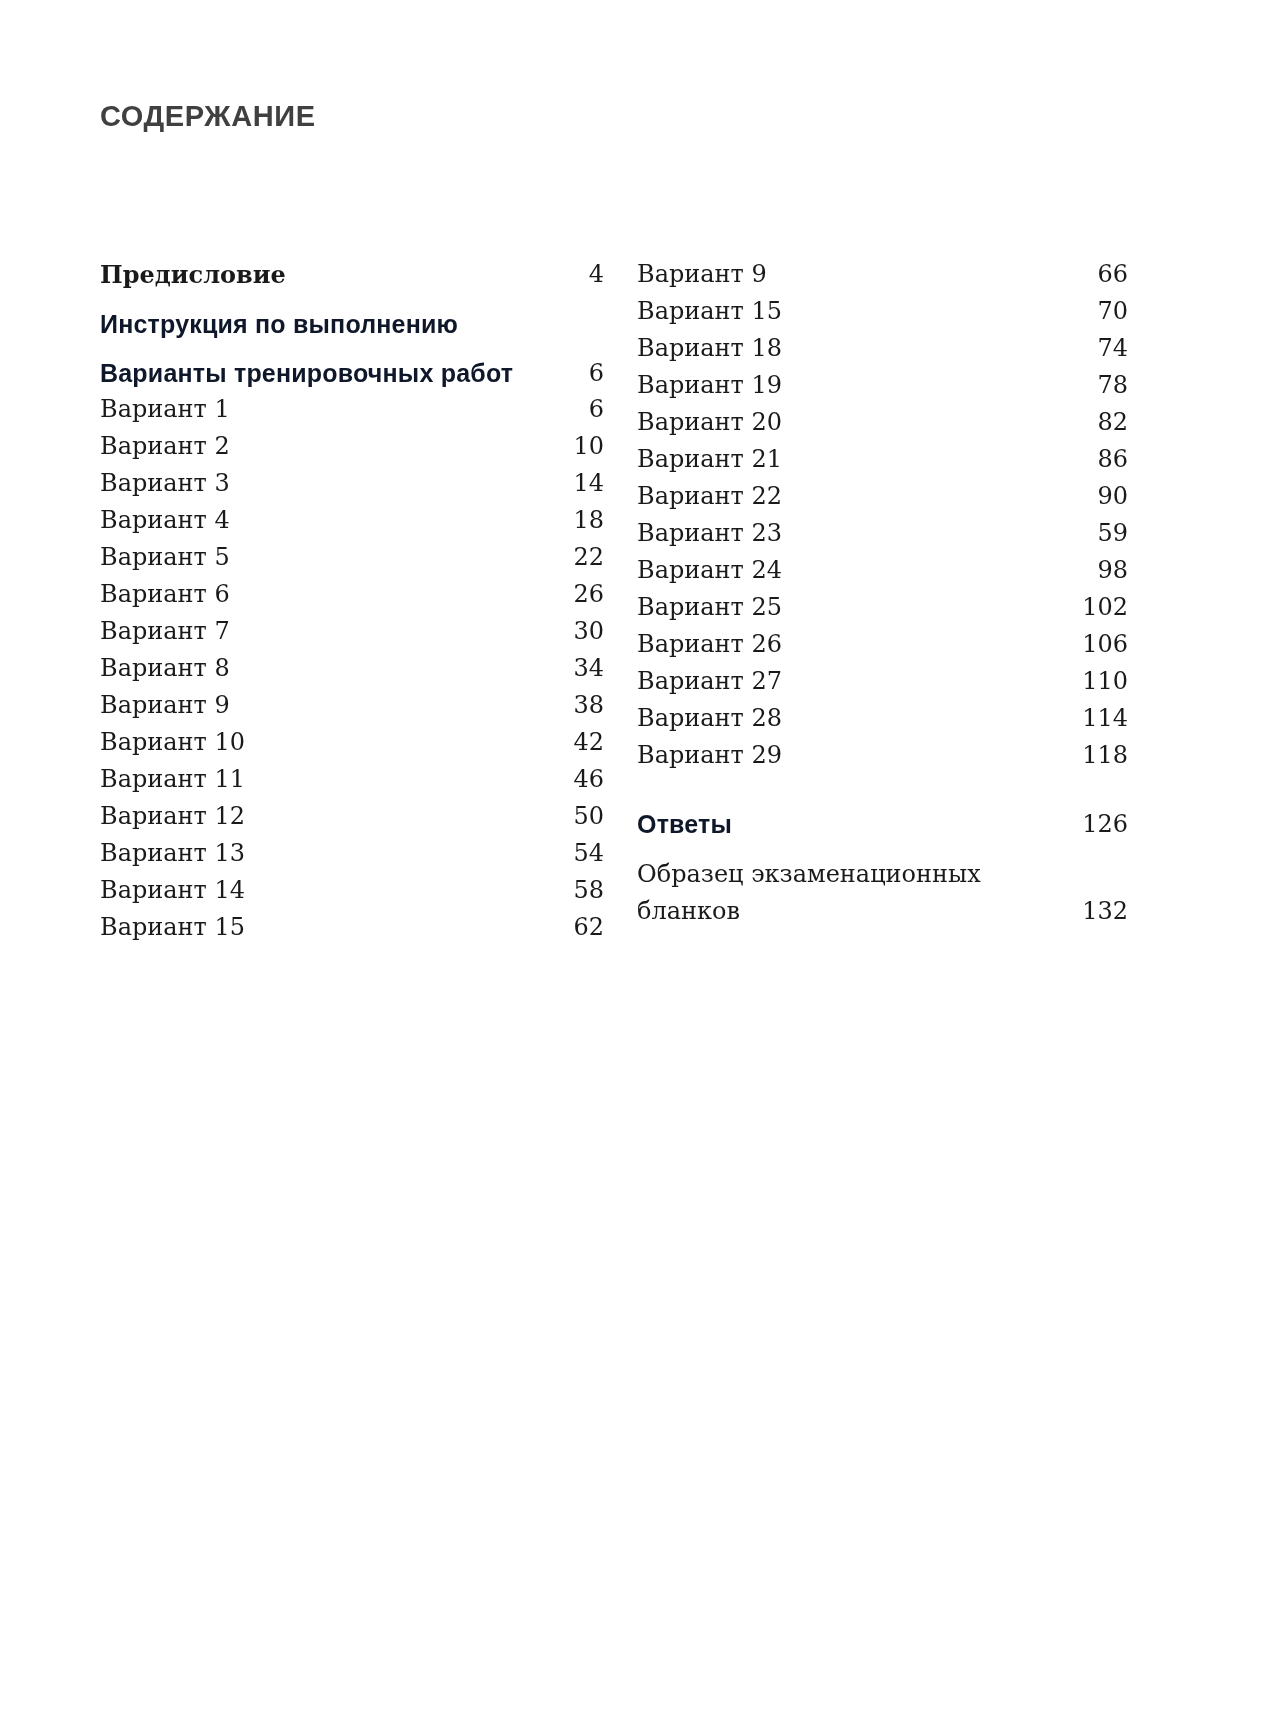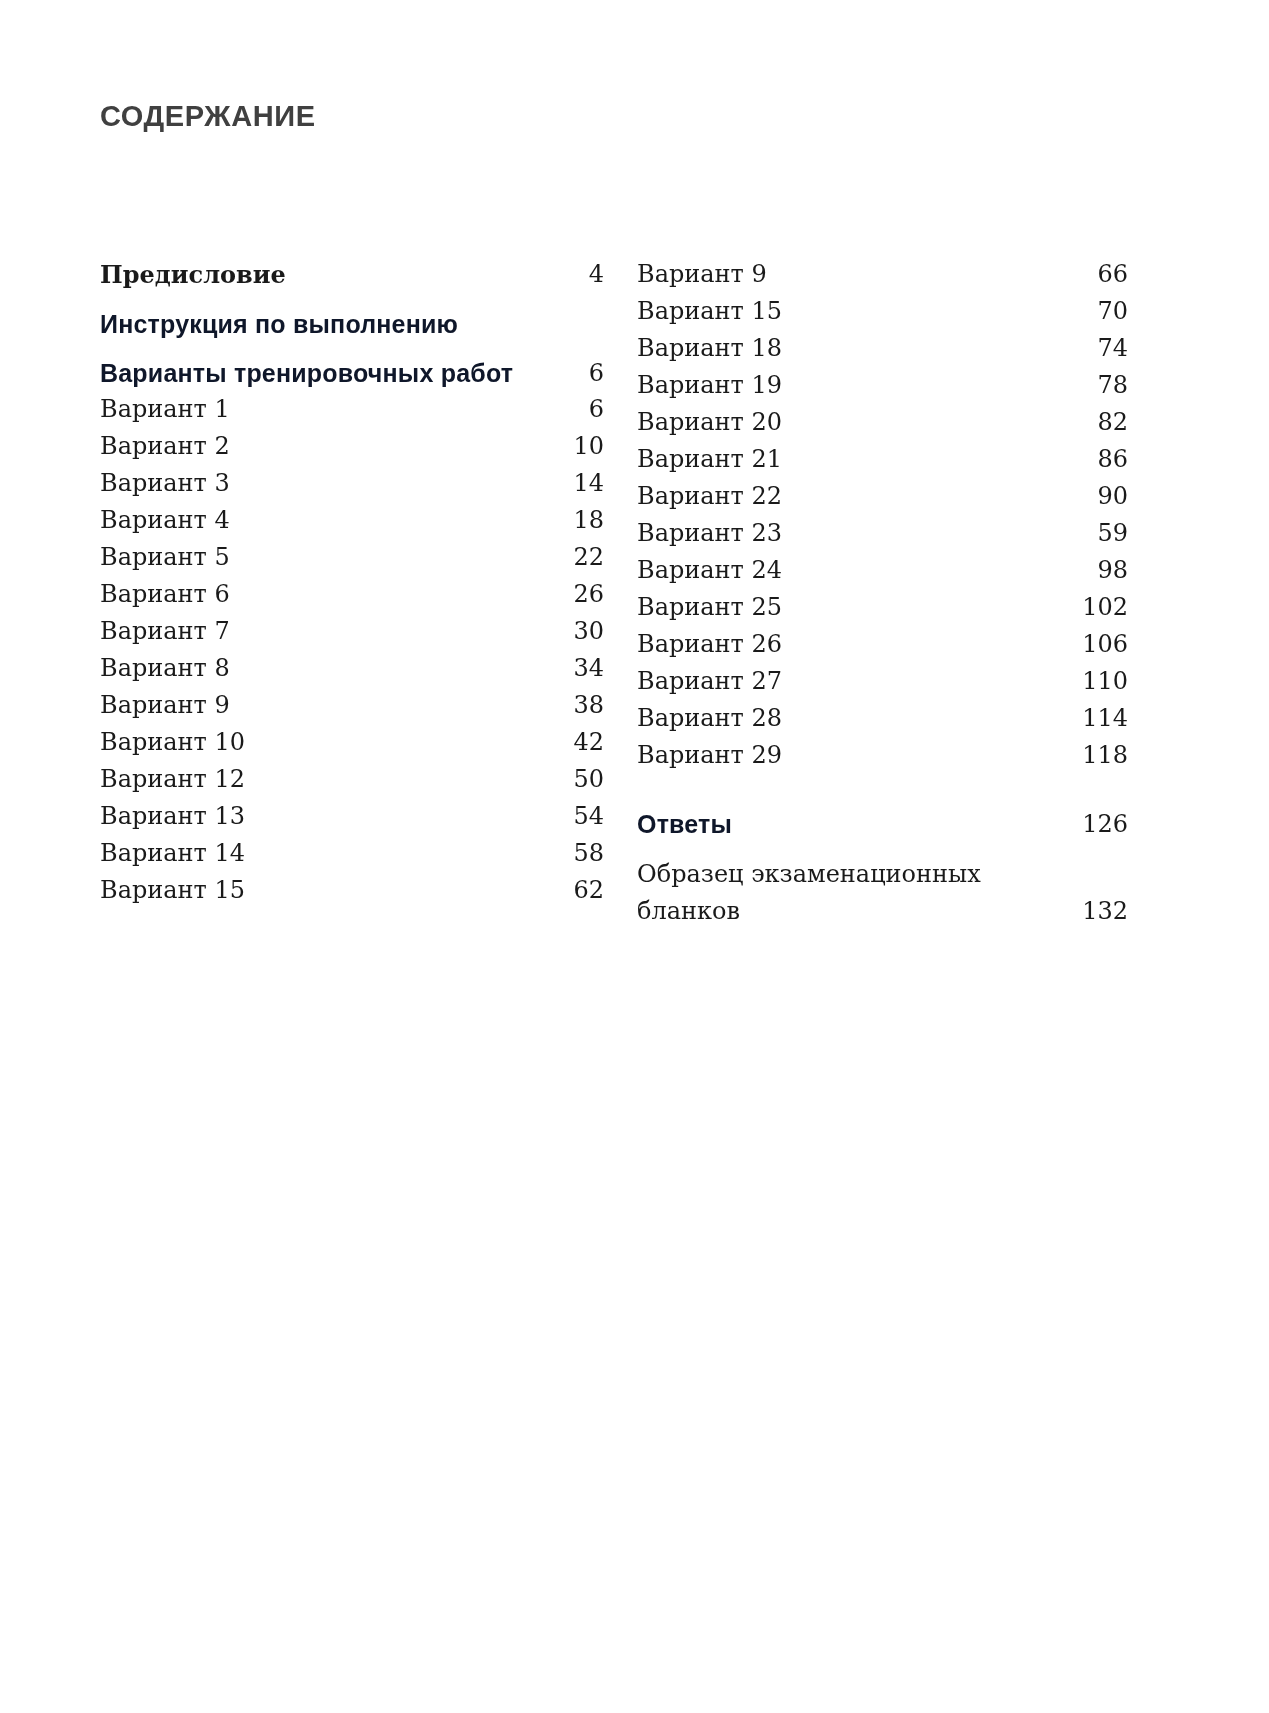--- a/index.html
+++ b/index.html
@@ -161,20 +161,27 @@
         </div>
         <div class="row">
           <div class="line">
             <span class="entry-label">Вариант 10</span>
             <span class="leader"></span>
             <span class="page-num">42</span>
           </div>
         </div>
         <div class="row">
           <div class="line">
+            <span class="entry-label">Вариант 11</span>
+            <span class="leader"></span>
+            <span class="page-num">46</span>
+          </div>
+        </div>
+        <div class="row">
+          <div class="line">
             <span class="entry-label">Вариант 12</span>
             <span class="leader"></span>
             <span class="page-num">50</span>
           </div>
         </div>
         <div class="row">
           <div class="line">
             <span class="entry-label">Вариант 13</span>
             <span class="leader"></span>
             <span class="page-num">54</span>

